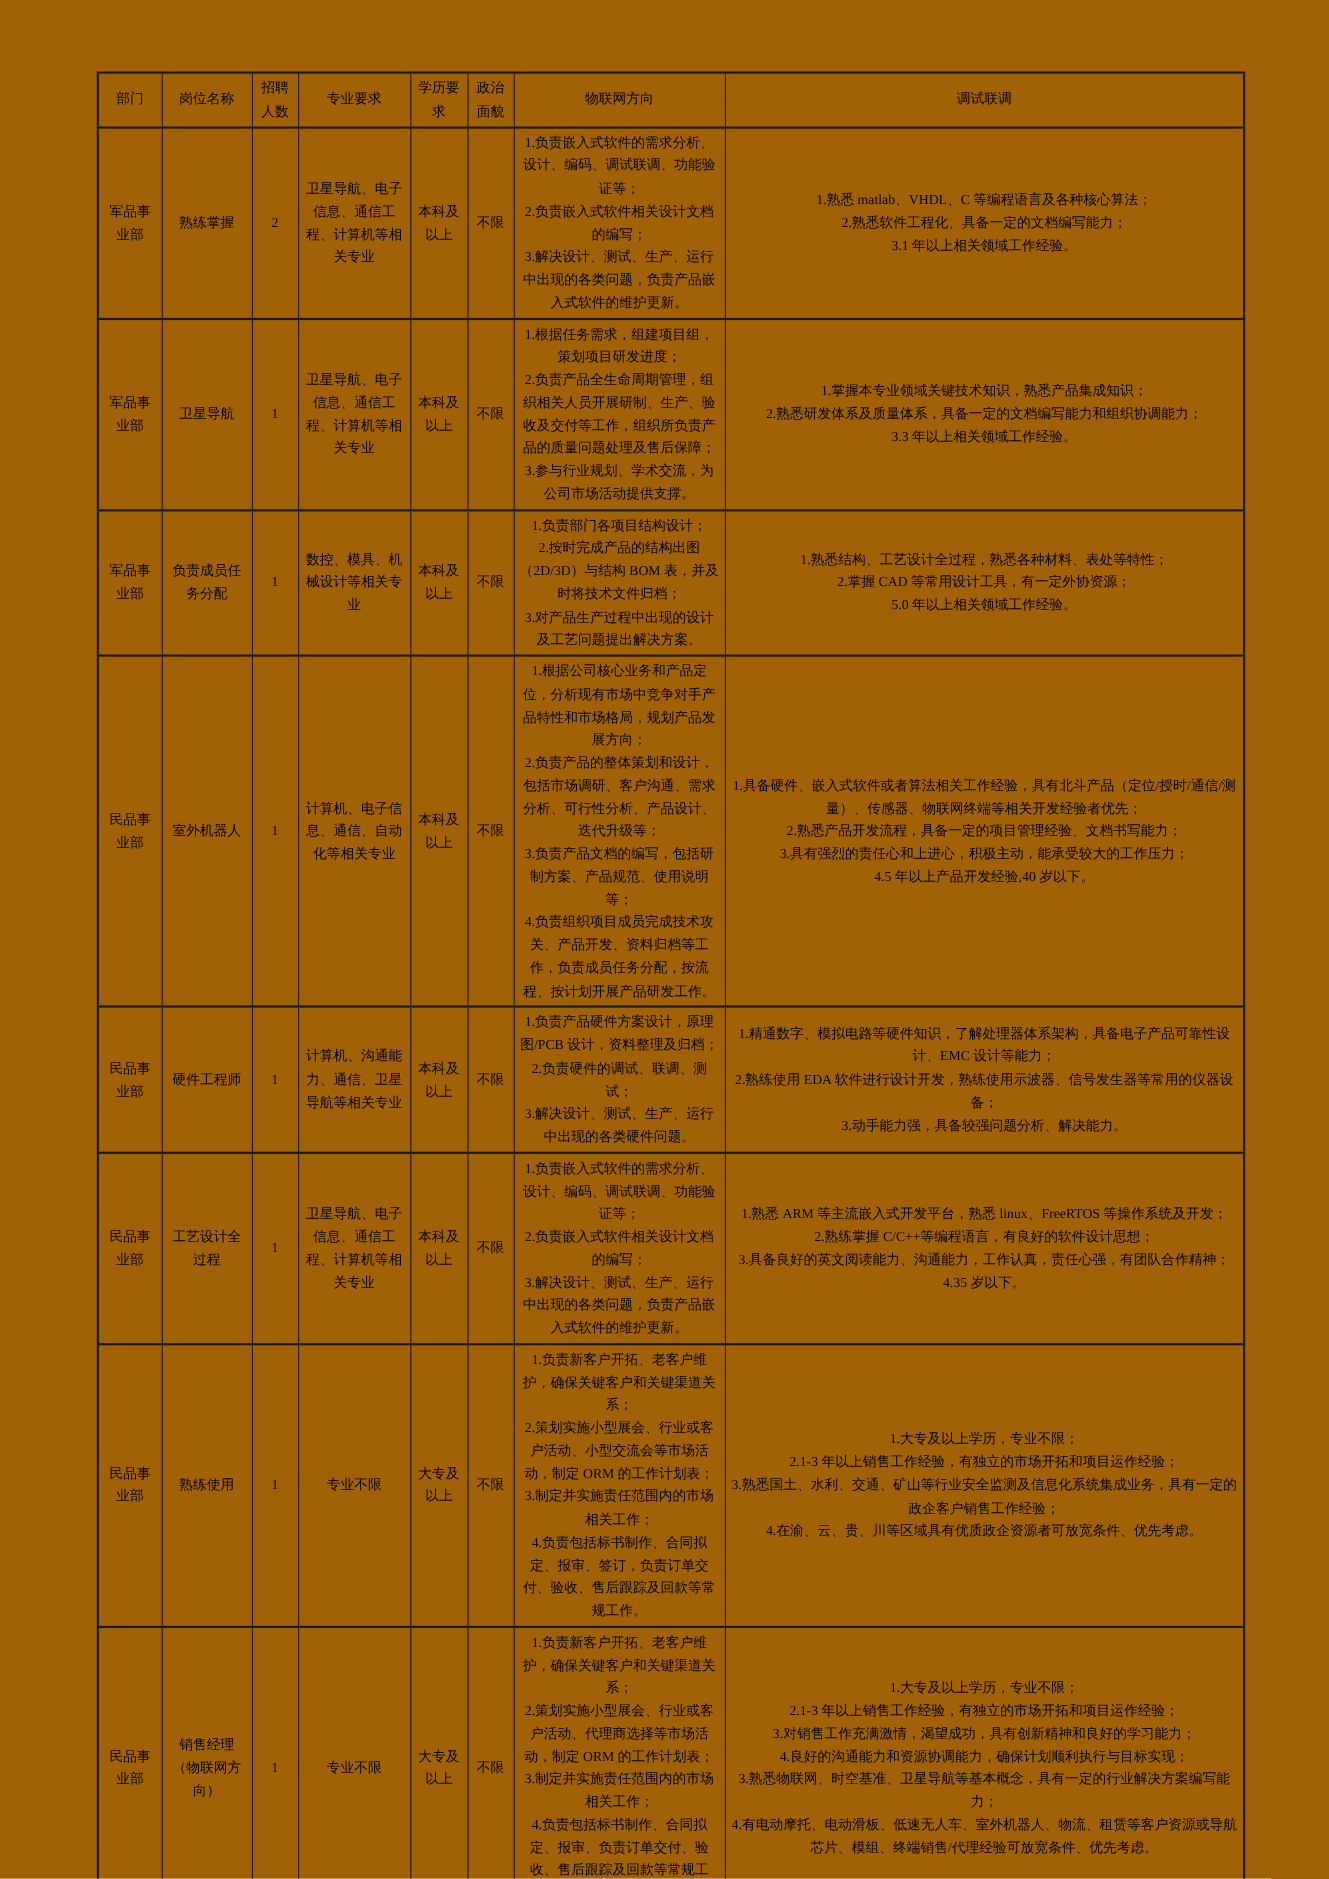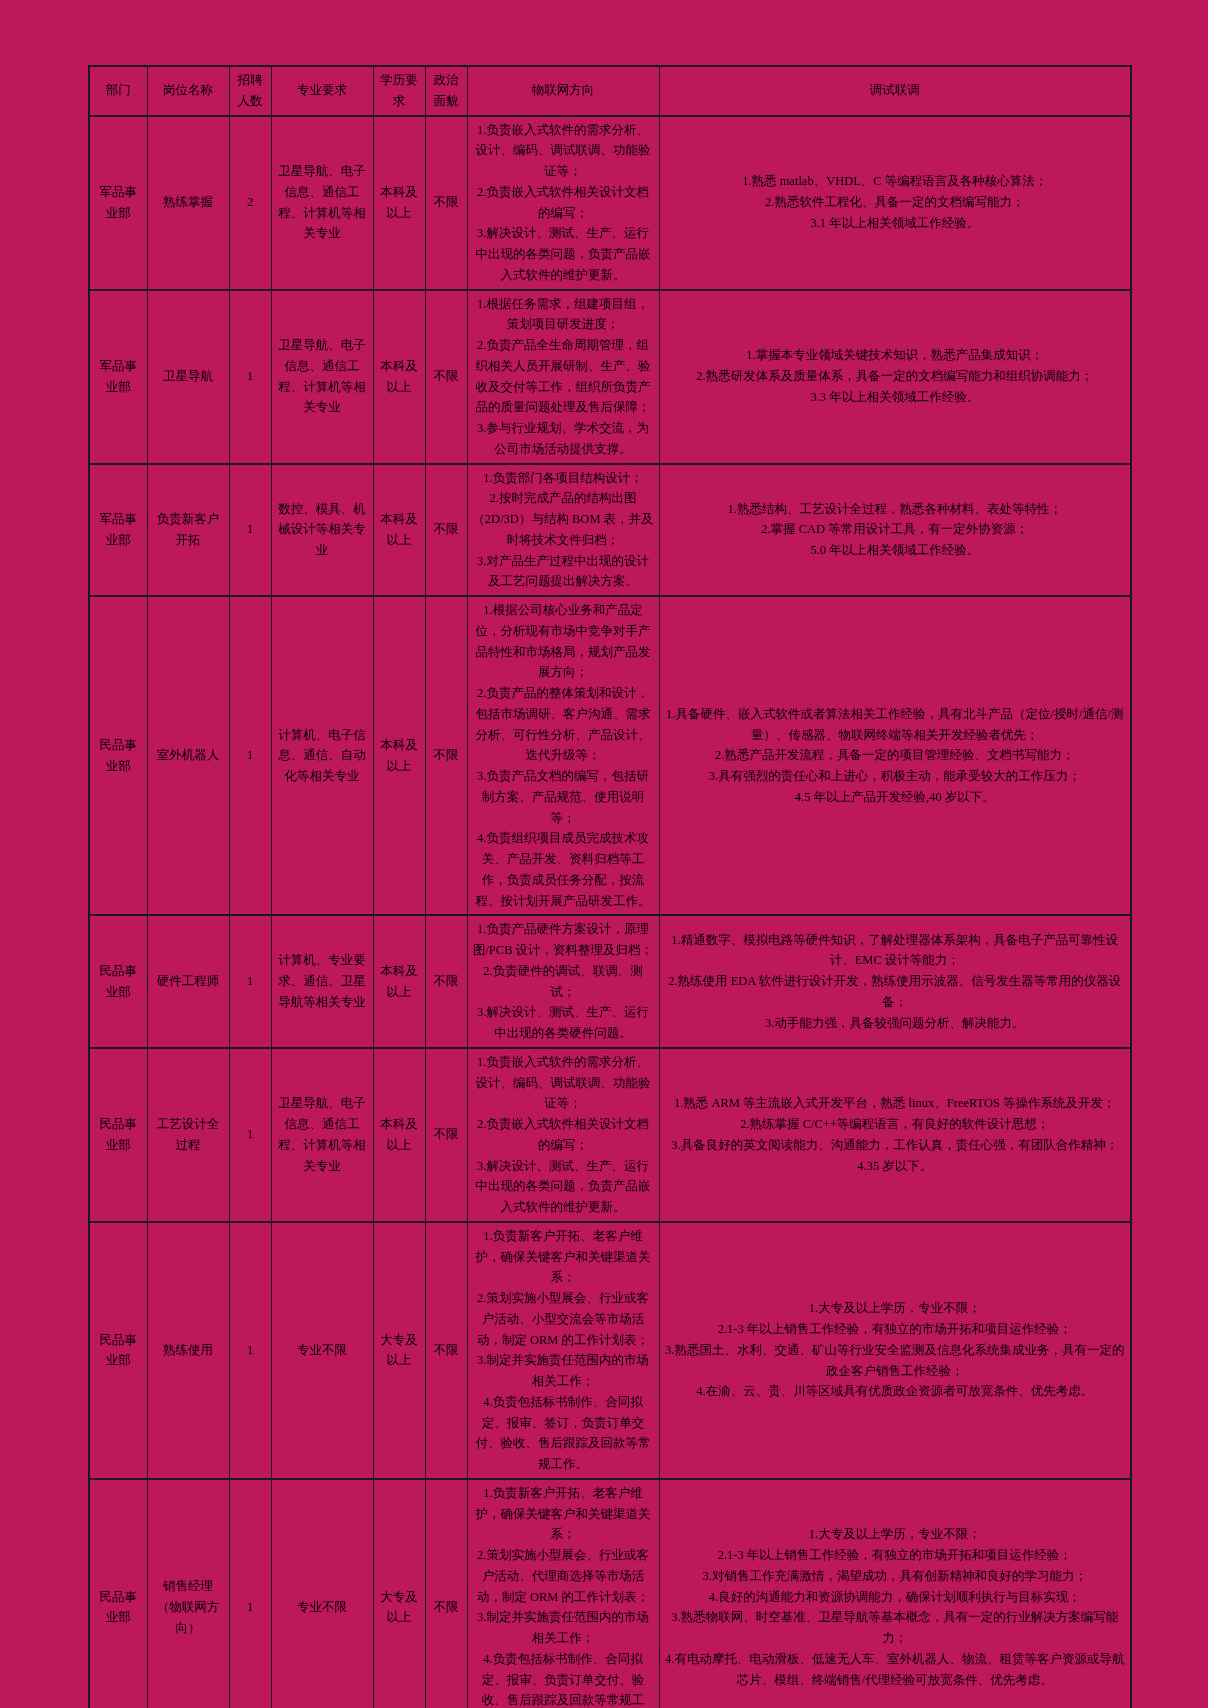--- a/index.html
+++ b/index.html
@@ -6,21 +6,21 @@
     margin: 0;
     padding: 0;
     background: #ffffff;
     font-family: "Liberation Serif", "DejaVu Serif", serif;
     color: #000000;
   }
   .page {
     position: relative;
     width: 1208px;
     height: 1708px;
-    background: #be185d;
+    background: #a16207;
     overflow: hidden;
   }
   table.recruit {
     position: absolute;
     left: 88px;
     top: 65px;
     width: 1042px;
     border-collapse: collapse;
     table-layout: fixed;
     border: 2px solid #1a1a1a;
@@ -104,21 +104,21 @@
           <td>不限</td>
           <td>1.根据任务需求，组建项目组，策划项目研发进度；
 2.负责产品全生命周期管理，组织相关人员开展研制、生产、验收及交付等工作，组织所负责产品的质量问题处理及售后保障；
 3.参与行业规划、学术交流，为公司市场活动提供支撑。</td>
           <td>1.掌握本专业领域关键技术知识，熟悉产品集成知识；
 2.熟悉研发体系及质量体系，具备一定的文档编写能力和组织协调能力；
 3.3 年以上相关领域工作经验。</td>
         </tr>
         <tr>
           <td>军品事业部</td>
-          <td>负责新客户开拓</td>
+          <td>负责成员任务分配</td>
           <td>1</td>
           <td>数控、模具、机械设计等相关专业</td>
           <td>本科及以上</td>
           <td>不限</td>
           <td>1.负责部门各项目结构设计；
 2.按时完成产品的结构出图（2D/3D）与结构 BOM 表，并及时将技术文件归档；
 3.对产品生产过程中出现的设计及工艺问题提出解决方案。</td>
           <td>1.熟悉结构、工艺设计全过程，熟悉各种材料、表处等特性；
 2.掌握 CAD 等常用设计工具，有一定外协资源；
 5.0 年以上相关领域工作经验。</td>
@@ -136,21 +136,21 @@
 4.负责组织项目成员完成技术攻关、产品开发、资料归档等工作，负责成员任务分配，按流程、按计划开展产品研发工作。</td>
           <td>1.具备硬件、嵌入式软件或者算法相关工作经验，具有北斗产品（定位/授时/通信/测量）、传感器、物联网终端等相关开发经验者优先；
 2.熟悉产品开发流程，具备一定的项目管理经验、文档书写能力；
 3.具有强烈的责任心和上进心，积极主动，能承受较大的工作压力；
 4.5 年以上产品开发经验,40 岁以下。</td>
         </tr>
         <tr>
           <td>民品事业部</td>
           <td>硬件工程师</td>
           <td>1</td>
-          <td>计算机、专业要求、通信、卫星导航等相关专业</td>
+          <td>计算机、沟通能力、通信、卫星导航等相关专业</td>
           <td>本科及以上</td>
           <td>不限</td>
           <td>1.负责产品硬件方案设计，原理图/PCB 设计，资料整理及归档；
 2.负责硬件的调试、联调、测试；
 3.解决设计、测试、生产、运行中出现的各类硬件问题。</td>
           <td>1.精通数字、模拟电路等硬件知识，了解处理器体系架构，具备电子产品可靠性设计、EMC 设计等能力；
 2.熟练使用 EDA 软件进行设计开发，熟练使用示波器、信号发生器等常用的仪器设备；
 3.动手能力强，具备较强问题分析、解决能力。</td>
         </tr>
         <tr>

